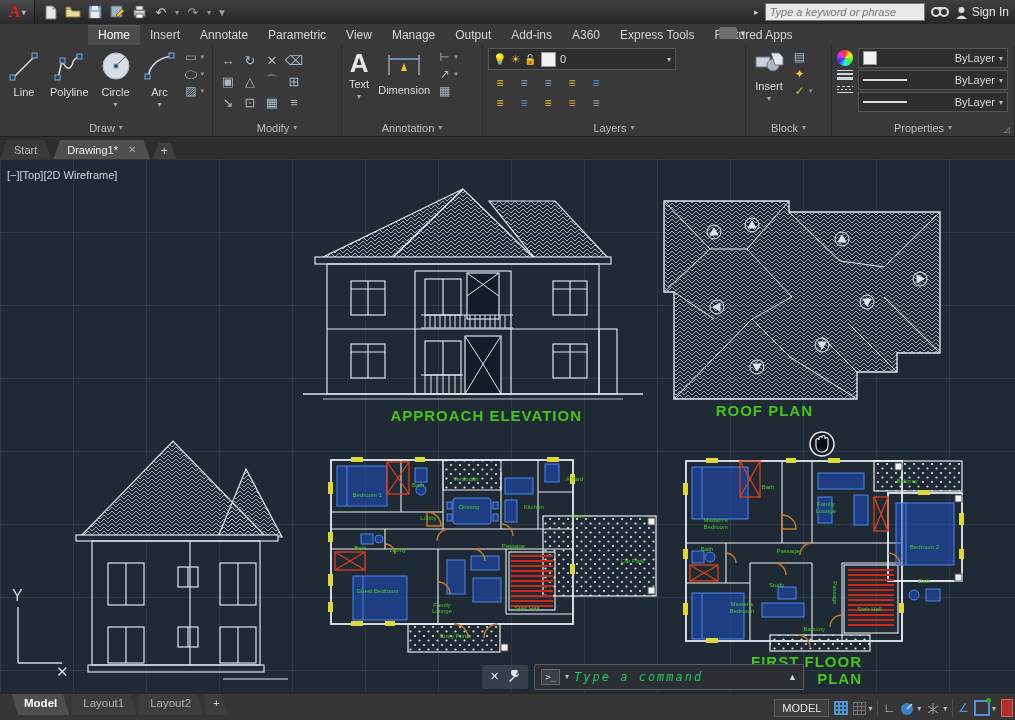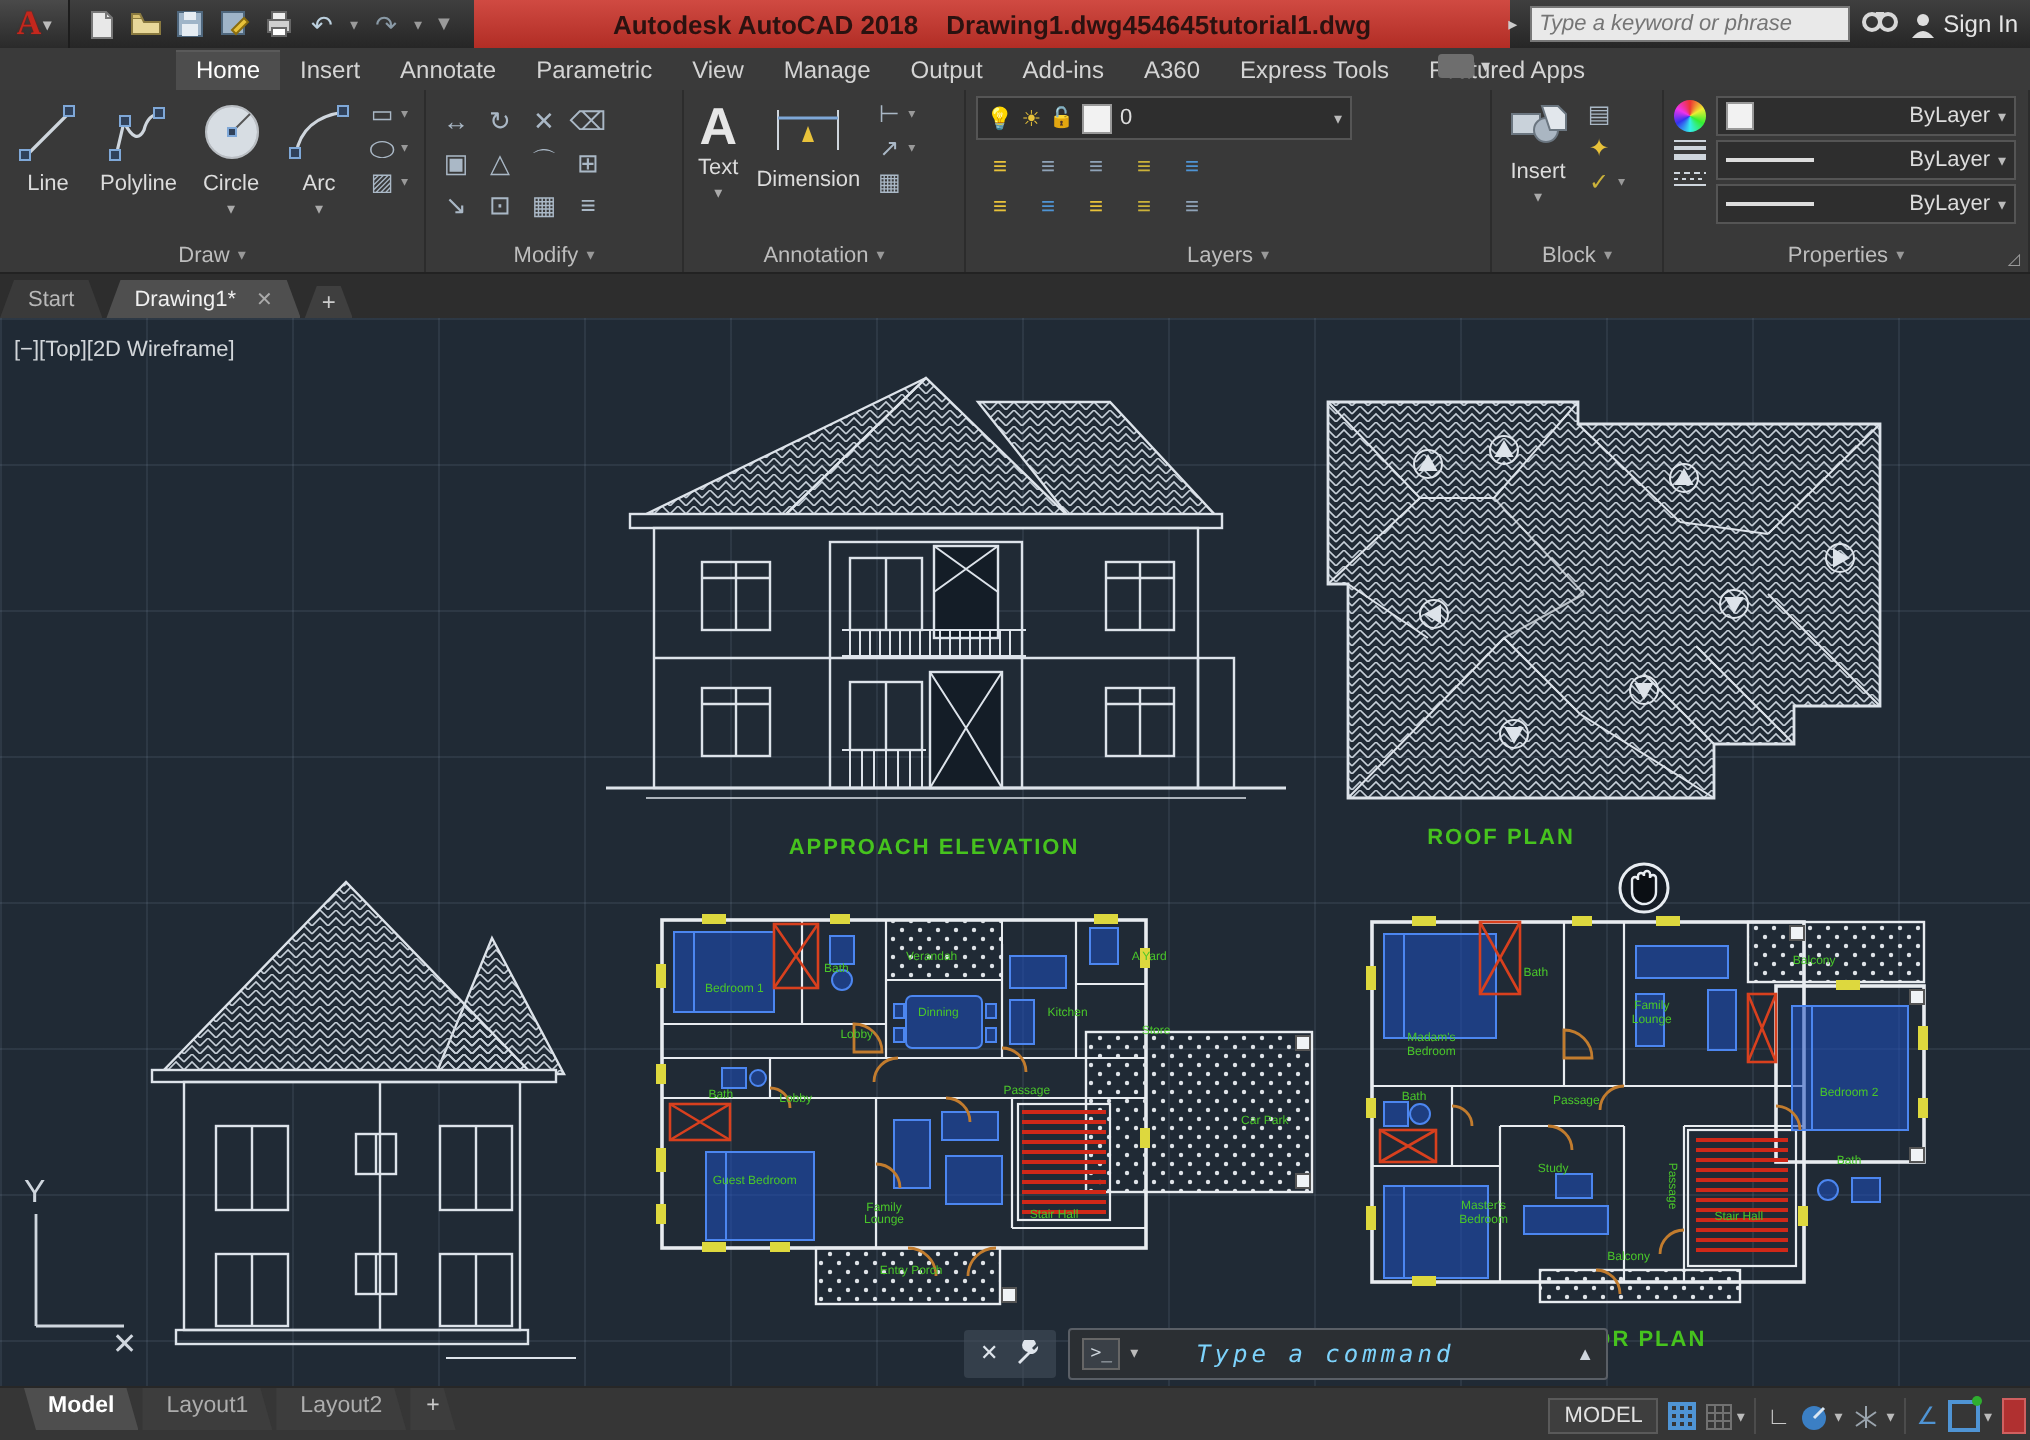--- a/index.html
+++ b/index.html
@@ -62,33 +62,33 @@
   .ftab.active{background:#4f4f4f;color:#f0f0f0;margin-top:37px;}
   .ftab .x{color:#aaa;font-size:10px;}
   #newtab-btn{height:16px;width:24px;background:#3f3f3f;clip-path:polygon(6px 0,calc(100% - 6px) 0,100% 100%,0 100%);
               color:#ccc;display:flex;align-items:center;justify-content:center;font-size:12px;margin-bottom:0;}
   
   #canvas{height:534px;background:#202a35;position:relative;overflow:hidden;
     background-image:
       repeating-linear-gradient(to right, rgba(160,180,205,.10) 0 1px, transparent 1px 73px),
       repeating-linear-gradient(to bottom, rgba(160,180,205,.10) 0 1px, transparent 1px 73px);}
   #vp-label{left:7px;top:10px;color:#d2d6da;font-size:11px;}
-  .dwg-title{color:#46c31e;font-size:11px;letter-spacing:1px;text-align:center;font-weight:bold;margin-top:11px;}
+  .dwg-title{color:#46c31e;font-size:15px;letter-spacing:1px;text-align:right;font-weight:bold;}
   .room{position:absolute;transform:translate(-50%,-50%);color:#49c62a;font-size:6px;line-height:6.5px;text-align:center;white-space:nowrap;}
   .room.wrap{white-space:normal;width:34px;}
   .room.rot{transform:translate(-50%,-50%) rotate(90deg);}
   .plan-wrap{position:absolute;}
   .plan-wrap svg{position:absolute;left:0;top:0;}
   .rooms-layer{position:absolute;left:0;top:0;width:100%;height:100%;}
   
   #cmd-dock{left:482px;top:504px;width:322px;height:27px;display:flex;align-items:center;gap:6px;}
   #cmd-left{display:flex;align-items:center;gap:8px;background:rgba(70,80,92,.55);height:24px;padding:0 8px;border-radius:2px;color:#dfe5ec;}
   #cmd-input{flex:1;display:flex;align-items:center;height:24px;background:#2b2f33;border:1px solid #5a5f66;border-radius:2px;padding:0 6px;gap:5px;}
   #cmd-prompt{background:#3a4047;border:1px solid #666;color:#cfd6dd;font-size:9px;padding:0 3px;height:14px;display:flex;align-items:center;font-family:"DejaVu Sans Mono",monospace;}
-  #cmd-text{color:#7dd3fc;font-size:12px;font-style:italic;letter-spacing:2px;font-family:"DejaVu Sans Mono",monospace;margin-left:24px;}
+  #cmd-text{color:#22c55e;font-size:12px;font-style:italic;letter-spacing:2px;font-family:"DejaVu Sans Mono",monospace;}
   #cmd-up{margin-left:auto;color:#cfd6dd;font-size:9px;}
   
   #statusbar{height:28px;background:#363636;display:flex;align-items:center;position:relative;border-top:1px solid #272727;}
   #layout-tabs{display:flex;align-items:flex-start;height:100%;padding-left:12px;}
   .ltab{padding:3px 12px;font-size:11.5px;color:#adadad;background:#3d3d3d;margin-right:2px;height:15px;
         clip-path:polygon(0 0,calc(100% - 6px) 0,100% 100%,0 100%);}
   .ltab.active{background:#4e4e4e;color:#fff;font-weight:bold;clip-path:polygon(0 0,calc(100% - 6px) 0,100% 100%,6px 100%);}
   .ltab.plus{color:#ccc;padding:3px 8px;}
   #status-right{position:absolute;right:0;top:0;height:100%;display:flex;align-items:center;gap:5px;padding-right:2px;}
   .st-btn{border:1px solid #5a5a5a;background:#3e3e3e;color:#e2e2e2;font-size:11px;padding:2px 7px;display:flex;align-items:center;gap:3px;}
@@ -159,24 +159,20 @@
           <rect x="2" y="5" width="11" height="6" fill="#cfcfcf" stroke="#666"></rect>
           <rect x="4" y="1" width="7" height="4" fill="#eee" stroke="#666"></rect>
           <rect x="4" y="9" width="7" height="4" fill="#fff" stroke="#666"></rect>
         </svg>
       </span>
     <span class="qat-ic" style="color:#bcd0de;font-size:13px">↶</span>
     <span class="qat-sep">▾</span>
     <span class="qat-ic" style="color:#8a9aa6;font-size:13px">↷</span>
     <span class="qat-sep">▾</span>
     <span class="qat-sep" style="font-size:10px">▼</span>
-  </div>
-  <div id="title-center">
-    <span>Autodesk AutoCAD 2018</span>
-    <span>Drawing1.dwg454645tutorial1.dwg</span>
   </div>
   <div id="search-zone">
     <span class="mini-arrow">▸</span>
     <input id="kw-search" placeholder="Type a keyword or phrase" style="">
     <span><svg width="18" height="13">
           <circle cx="5" cy="8" r="4" fill="none" stroke="#d8d8d8" stroke-width="2"></circle>
           <circle cx="13" cy="8" r="4" fill="none" stroke="#d8d8d8" stroke-width="2"></circle>
           <path d="M7 4h4" stroke="#d8d8d8" stroke-width="2"></path>
         </svg></span>
     <span id="signin">

